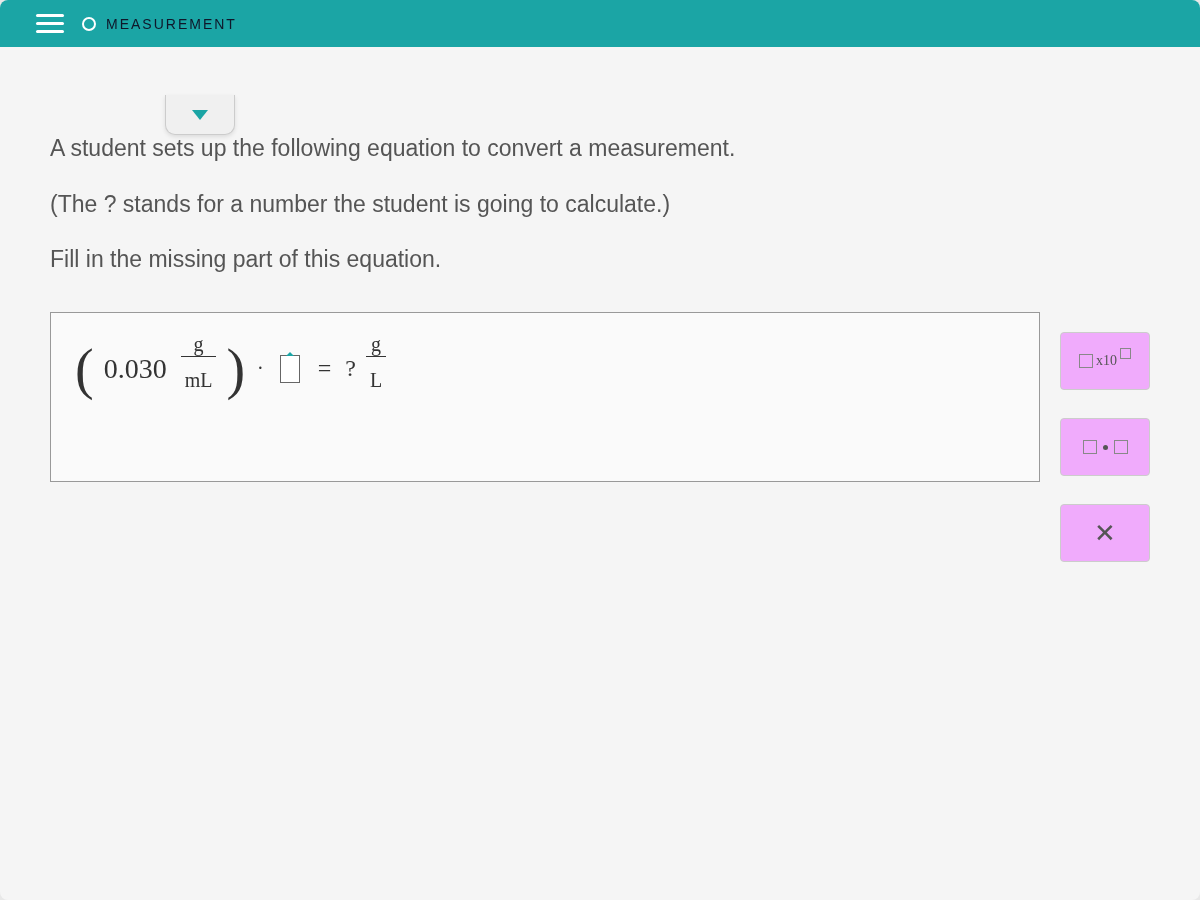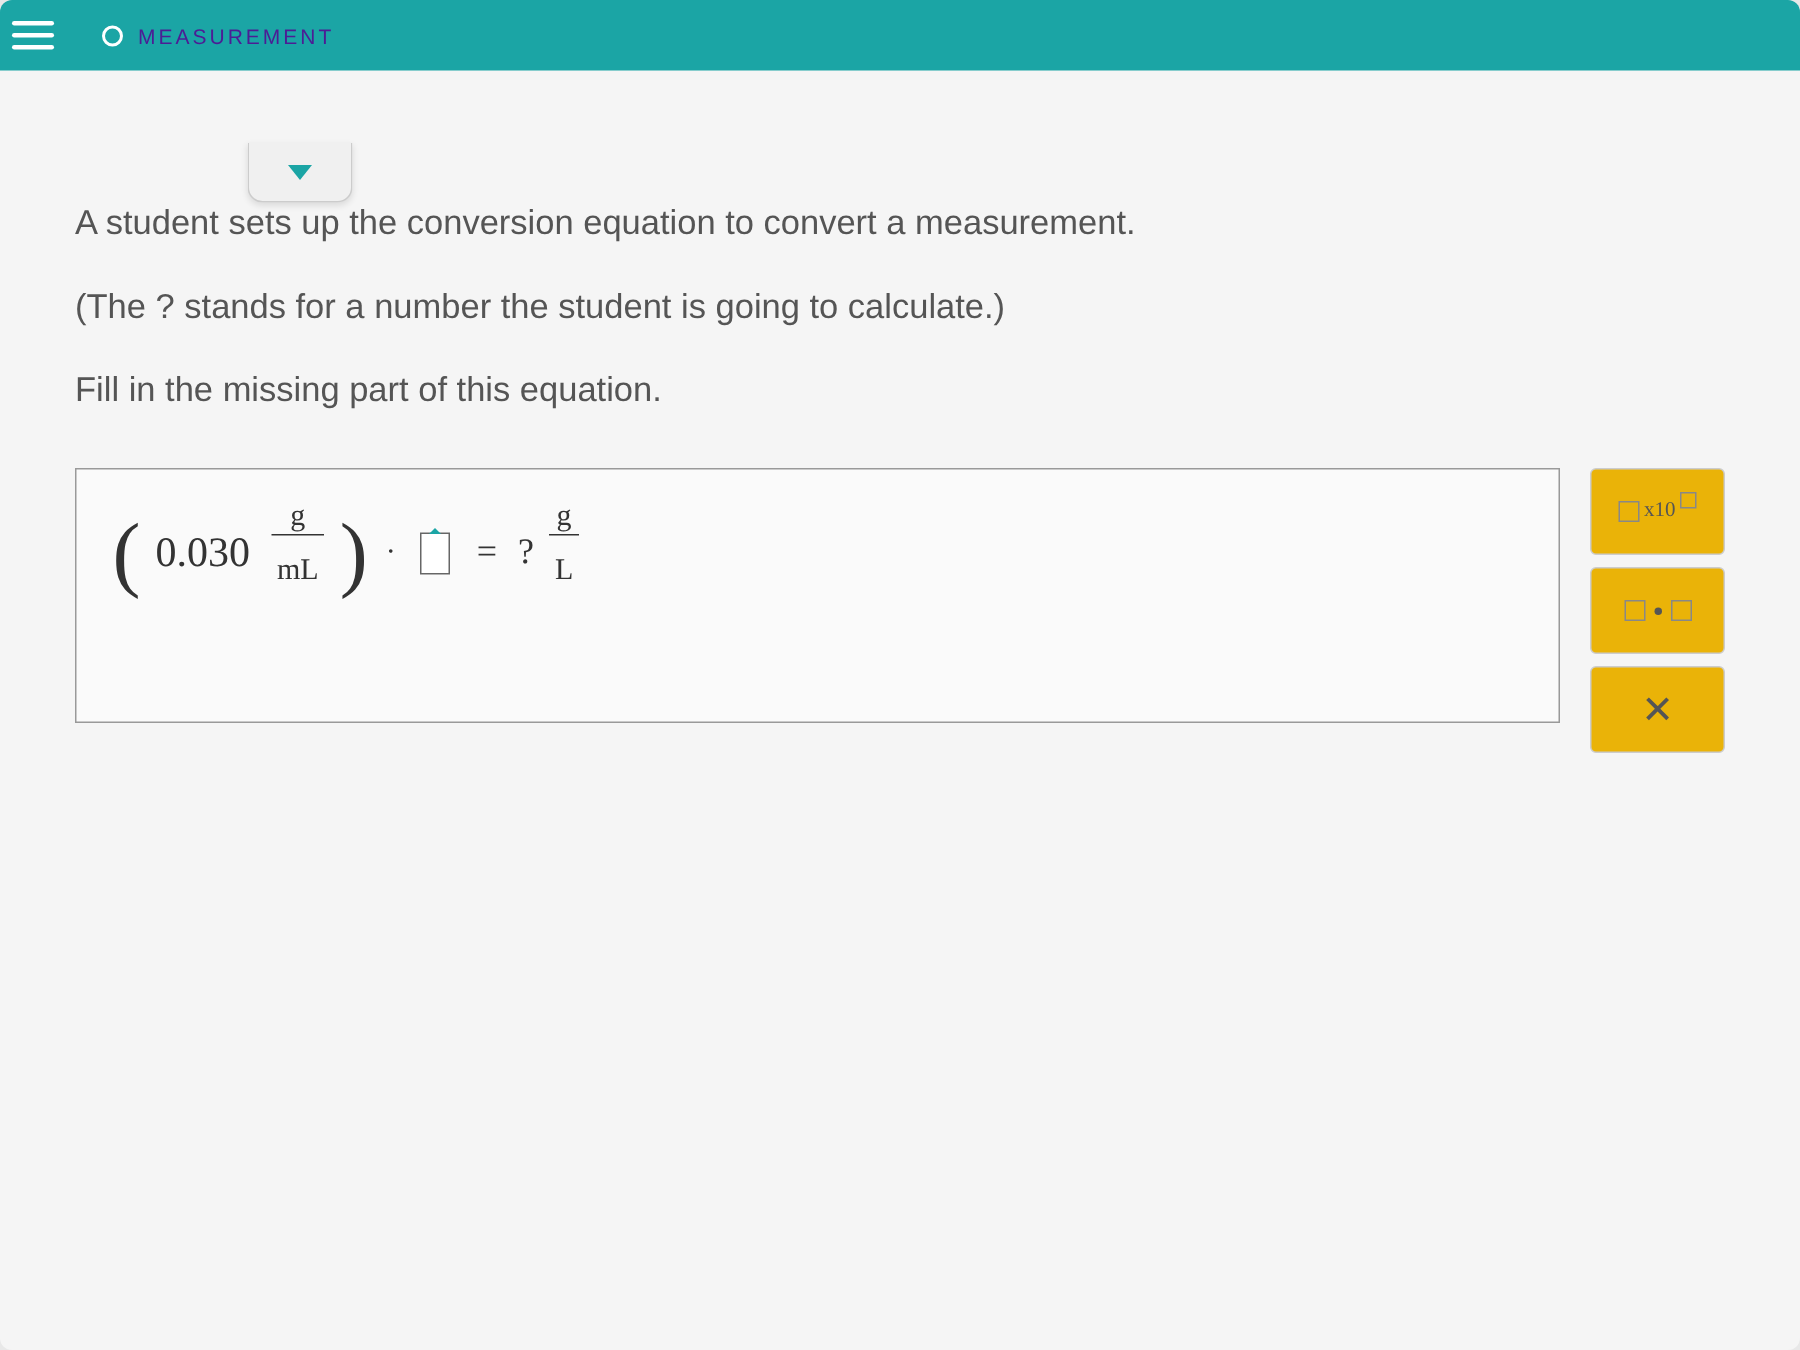--- a/index.html
+++ b/index.html
@@ -16,25 +16,25 @@
     }
     .container {
       background: #f5f5f5;
       width: 100%;
       height: 100%;
       border-radius: 8px;
       overflow: hidden;
     }
     .header {
       background: #1ba5a5;
-      color: #4c1d95;
-      padding: 14px 8px;
-      display: flex;
-      align-items: center;
-      gap: 32px;
+      color: #0f172a;
+      padding: 14px 36px;
+      display: flex;
+      align-items: center;
+      gap: 18px;
     }
     .menu-icon {
       display: flex;
       flex-direction: column;
       gap: 5px;
       cursor: pointer;
     }
     .menu-icon span {
       width: 28px;
       height: 3px;
@@ -177,30 +177,31 @@
       margin: 0 8px;
     }
     .tools-panel {
       display: flex;
       flex-direction: column;
       gap: 8px;
     }
     .tool-btn {
       width: 90px;
       height: 58px;
-      background: #eab308;
+      background: #f0abfc;
       border: 1px solid #ccc;
       border-radius: 4px;
       display: flex;
       align-items: center;
       justify-content: center;
       cursor: pointer;
       font-family: 'Times New Roman', serif;
       font-size: 18px;
       color: #555;
+      margin-top: 20px;
     }
     .tool-sci {
       display: flex;
       align-items: center;
       gap: 2px;
     }
     .small-box {
       width: 14px;
       height: 14px;
       border: 1px solid #888;
@@ -249,21 +250,21 @@
       </div>
     </div>
   </div>
 
   <div class="dropdown-tab">
     <div class="chevron-down"></div>
   </div>
 
   <div class="content">
     <div class="question-text">
-      <p>A student sets up the conversion equation to convert a measurement.</p>
+      <p>A student sets up the following equation to convert a measurement.</p>
       <p>(The ? stands for a number the student is going to calculate.)</p>
       <p>Fill in the missing part of this equation.</p>
     </div>
 
     <div class="equation-row">
       <div class="equation-box">
         <div class="equation">
           <span class="paren">(</span>
           <span class="number">0.030</span>
           <span class="fraction">

